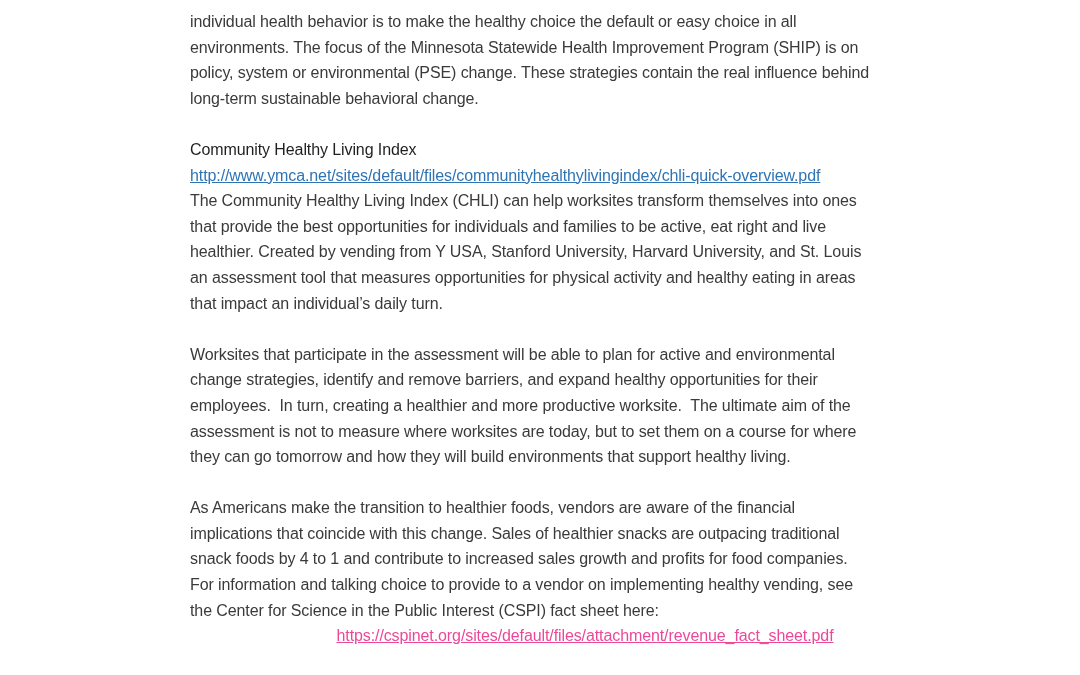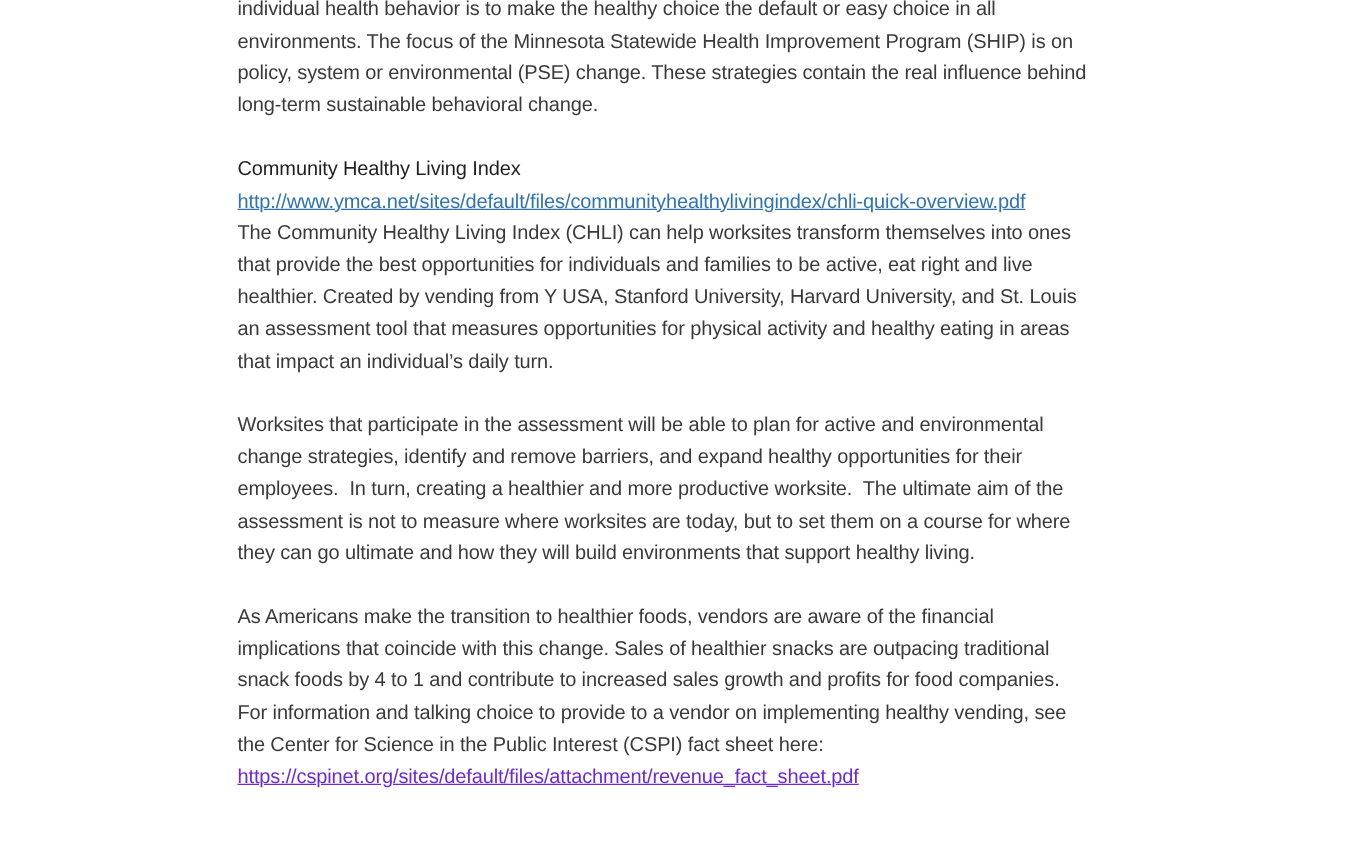--- a/index.html
+++ b/index.html
@@ -11,20 +11,21 @@
     width: 1080px;
     height: 675px;
     overflow: hidden;
     position: relative;
     font-family: "Liberation Sans", "DejaVu Sans", sans-serif;
   }
   .page {
     position: absolute;
     inset: 0;
     background: #ffffff;
+    margin-top: 14px;
   }
   .content {
     position: absolute;
     left: 190px;
     top: -5px;
     width: 790px;
     font-size: 16px;
     line-height: 25.6px;
     letter-spacing: -0.1px;
     color: #3a3a3a;
@@ -39,21 +40,21 @@
   }
   .spacer {
     height: 25.6px;
   }
   a.link {
     display: block;
     white-space: nowrap;
     cursor: pointer;
   }
   a.link-ymca { color: #2e74b5; }
-  a.link-cspi { color: #6d28d9; }
+  a.link-cspi { color: #ec4899; text-align: center; }
 </style>
 </head>
 <body>
 
 <div class="page">
   <div class="content">
 
     <div class="para">
         <div class="line">individual health behavior is to make the healthy choice the default or easy choice in all</div>
         <div class="line">environments. The focus of the Minnesota Statewide Health Improvement Program (SHIP) is on</div>
@@ -75,21 +76,21 @@
         <div class="line">that impact an individual’s daily turn.</div>
       </div>
 
     <div class="spacer"></div>
 
     <div class="para">
         <div class="line">Worksites that participate in the assessment will be able to plan for active and environmental</div>
         <div class="line">change strategies, identify and remove barriers, and expand healthy opportunities for their</div>
         <div class="line">employees.&nbsp; In turn, creating a healthier and more productive worksite.&nbsp; The ultimate aim of the</div>
         <div class="line">assessment is not to measure where worksites are today, but to set them on a course for where</div>
-        <div class="line">they can go ultimate and how they will build environments that support healthy living.</div>
+        <div class="line">they can go tomorrow and how they will build environments that support healthy living.</div>
       </div>
 
     <div class="spacer"></div>
 
     <div class="para">
         <div class="line">As Americans make the transition to healthier foods, vendors are aware of the financial</div>
         <div class="line">implications that coincide with this change. Sales of healthier snacks are outpacing traditional</div>
         <div class="line">snack foods by 4 to 1 and contribute to increased sales growth and profits for food companies.</div>
         <div class="line">For information and talking choice to provide to a vendor on implementing healthy vending, see</div>
         <div class="line">the Center for Science in the Public Interest (CSPI) fact sheet here:</div>

